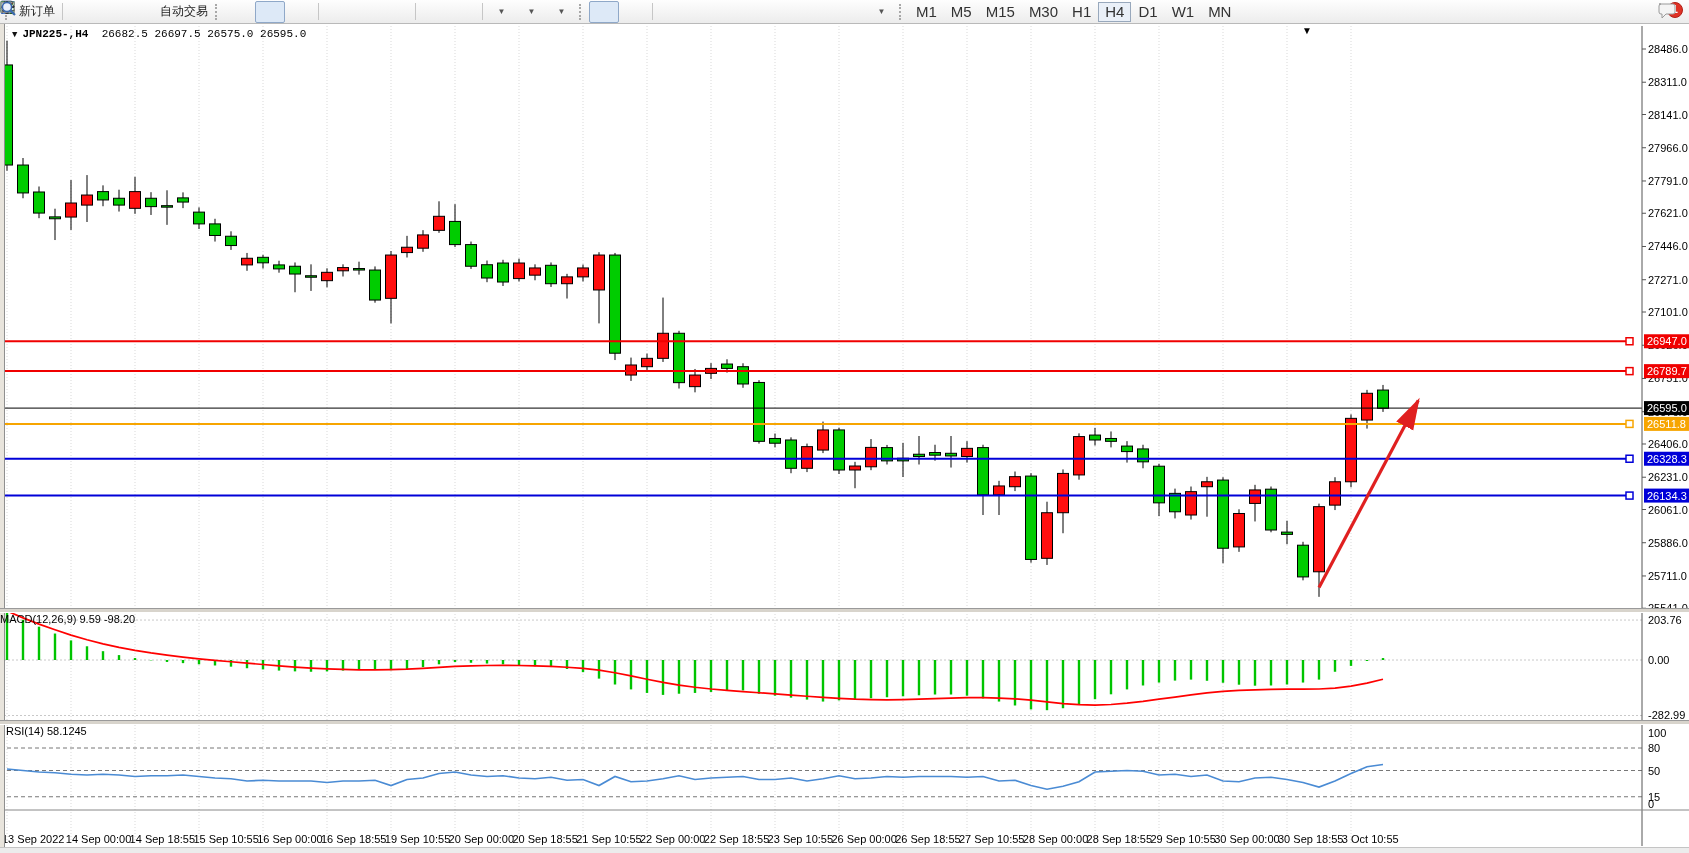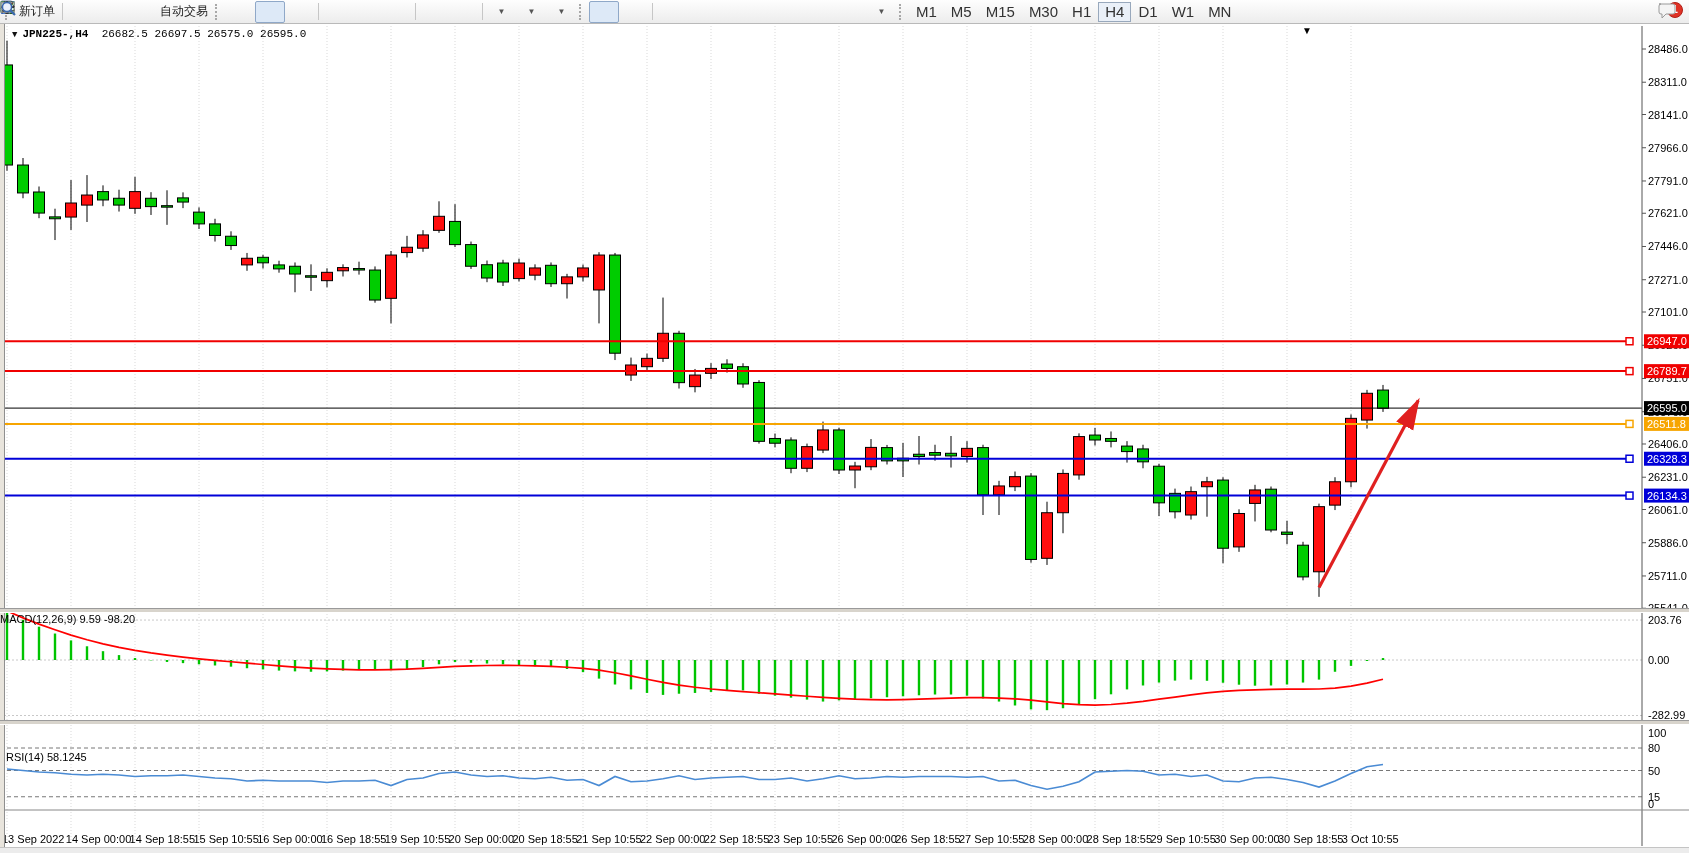--- a/index.html
+++ b/index.html
@@ -19,21 +19,21 @@
   .toolbar .spacer{flex:1;}
   .badge{position:absolute;top:1px;right:4px;width:14px;height:14px;border-radius:50%;
     background:#e03226;color:#fff;font-size:10px;font-weight:bold;display:flex;
     align-items:center;justify-content:center;border:1px solid #b02018;}
   .chatwrap{position:relative;width:30px;height:22px;}
   
   .overlay{position:absolute;z-index:4;font-size:11px;color:#000;white-space:nowrap;}
   #chart-title{top:28px;left:12px;font-family:Liberation Mono, monospace;}
   #chart-title .tri{font-size:9px;margin-right:5px;color:#111;}
   #macd-label{top:613px;left:0;}
-  #rsi-label{top:751px;left:6px;}
+  #rsi-label{top:725px;left:6px;}
   .divider{position:absolute;left:0;width:1689px;height:3px;z-index:3;
     background:#d8d4cc;border-top:1px solid #9a9a9a;border-bottom:1px solid #fff;}
   #divider-1{top:608px;}
   #divider-2{top:720px;}
   #left-frame{position:absolute;top:24px;left:0;width:4px;height:829px;z-index:3;
     background:#e8e4dc;border-right:1px solid #8f8f8f;}
   #bottom-strip{position:absolute;top:847px;left:0;width:1689px;height:6px;background:#ececec;border-top:1px solid #c4c4c4;z-index:3;}
   #autoscroll-marker{position:absolute;top:25px;left:1302px;font-size:10px;color:#000;z-index:4;}
   svg{position:absolute;top:0;left:0;z-index:1;}
   text{font-family:"Liberation Sans",sans-serif;}

